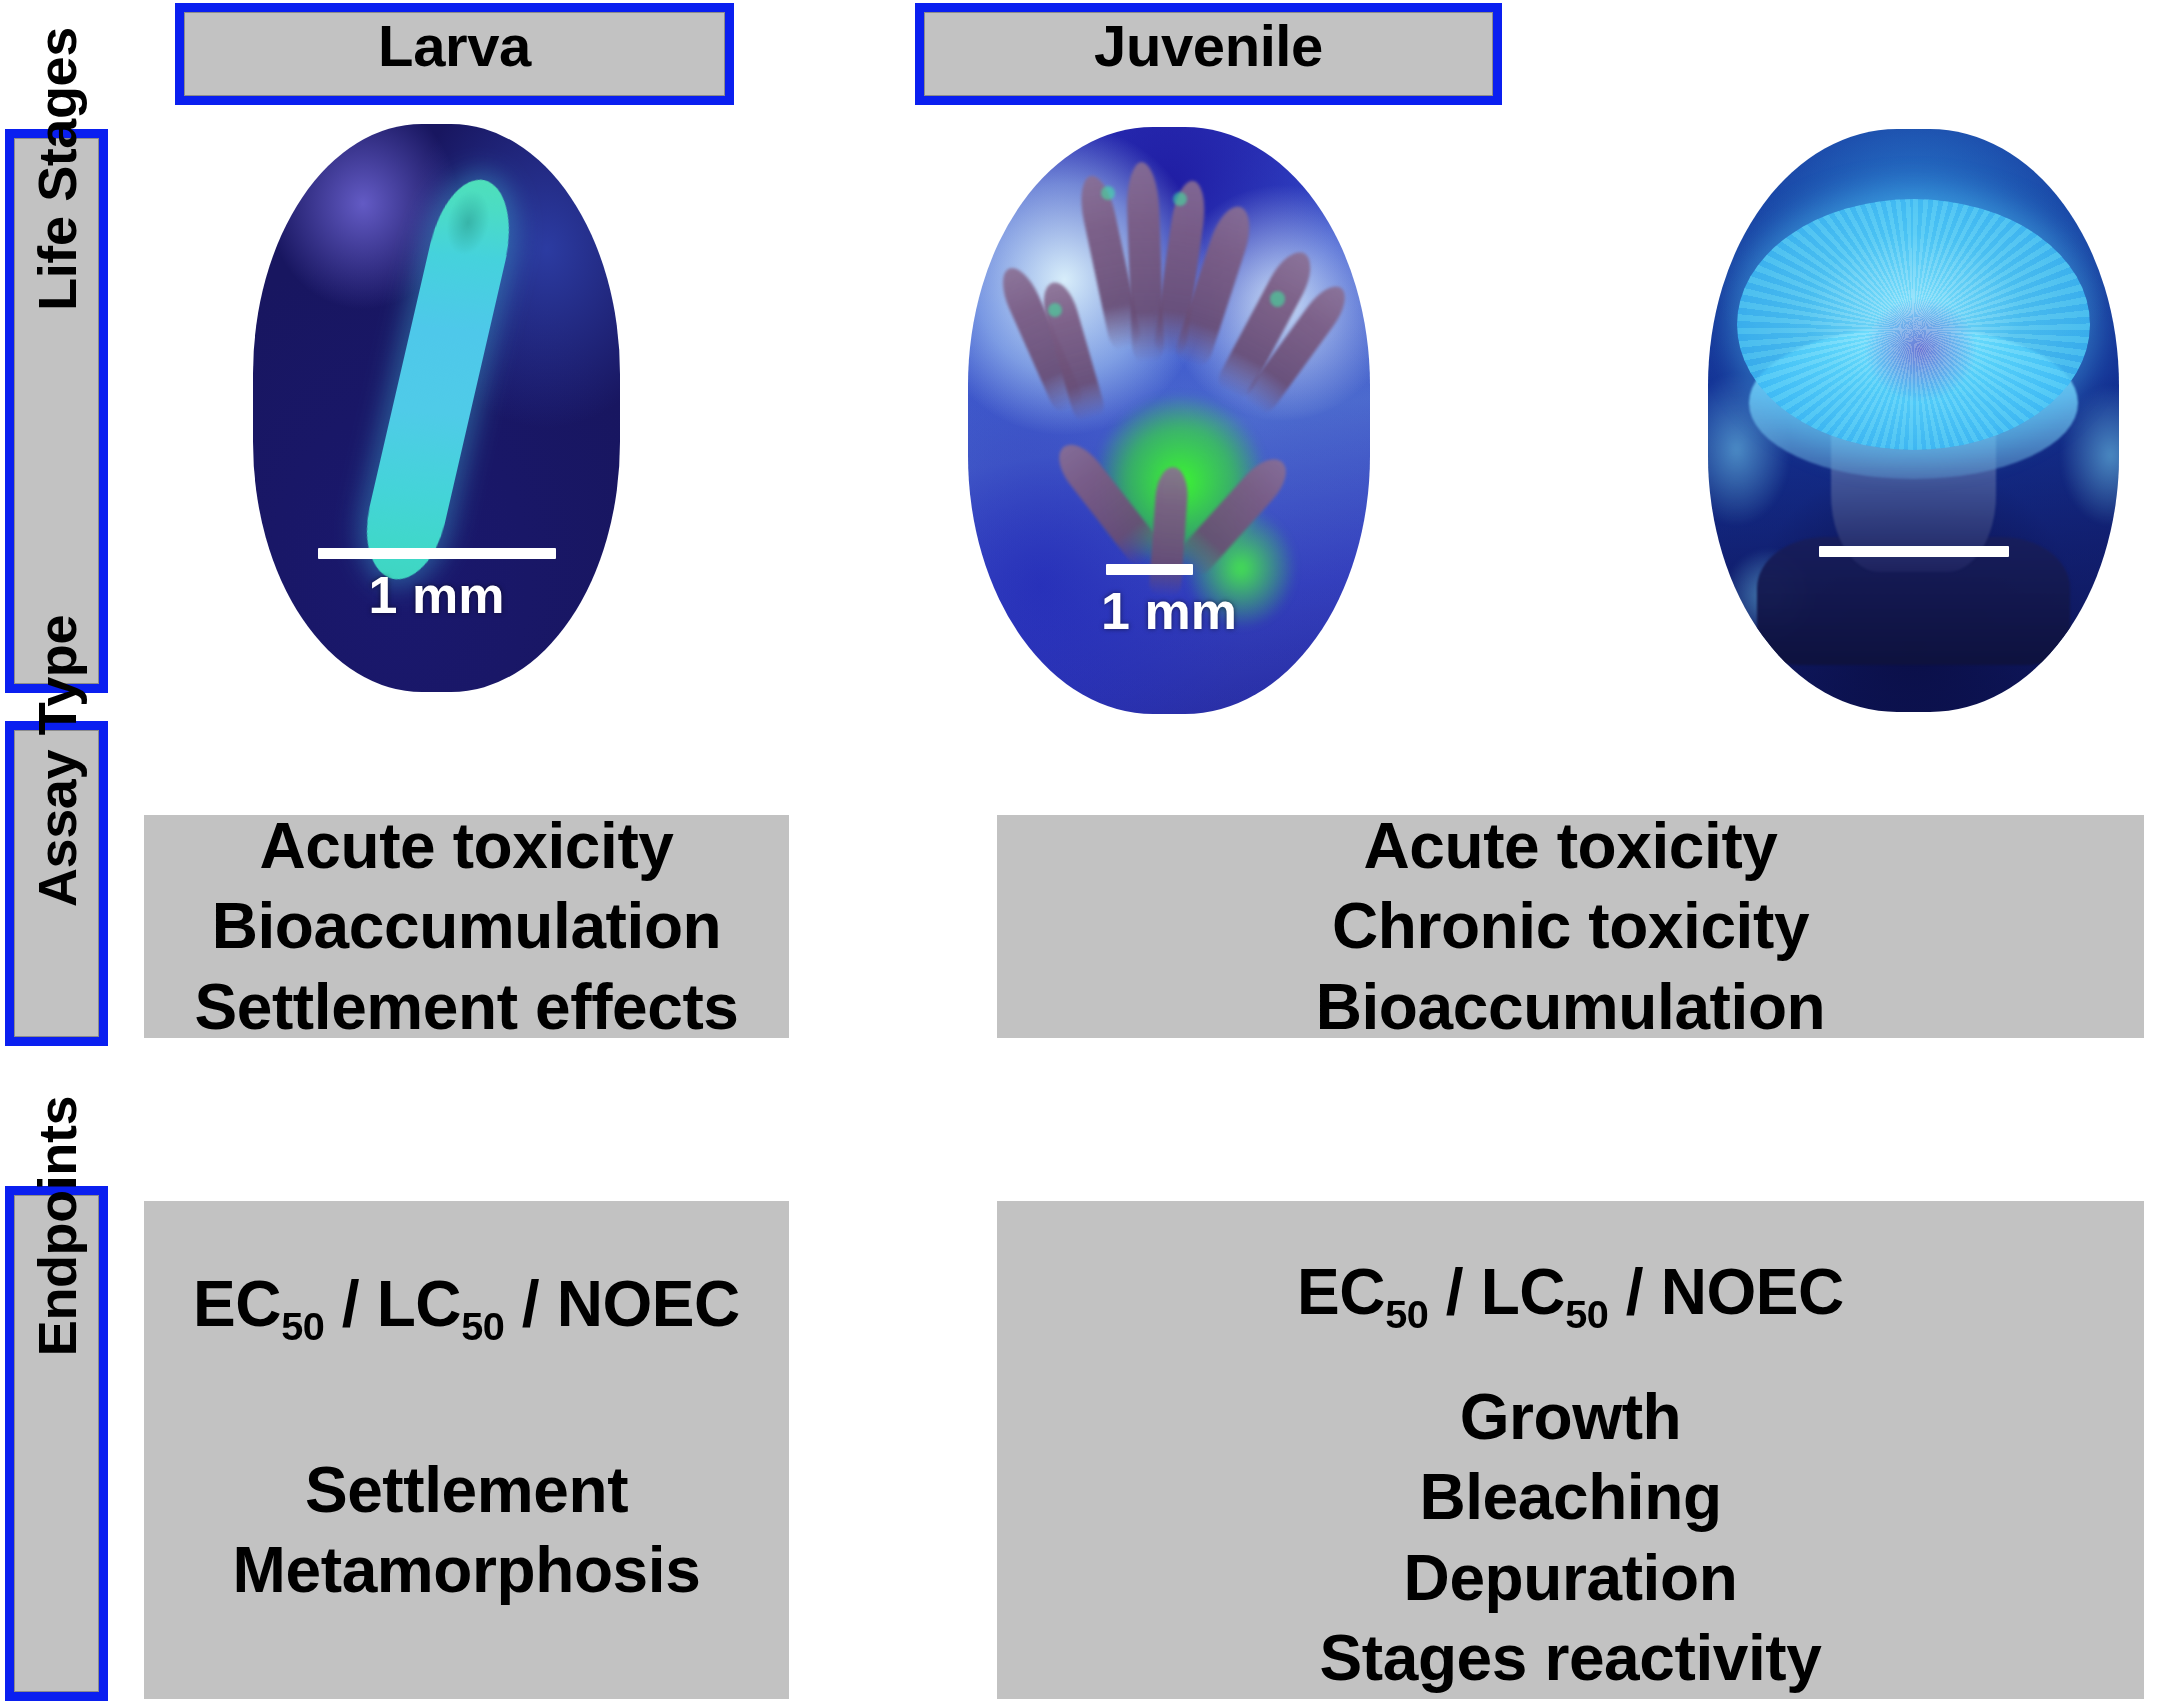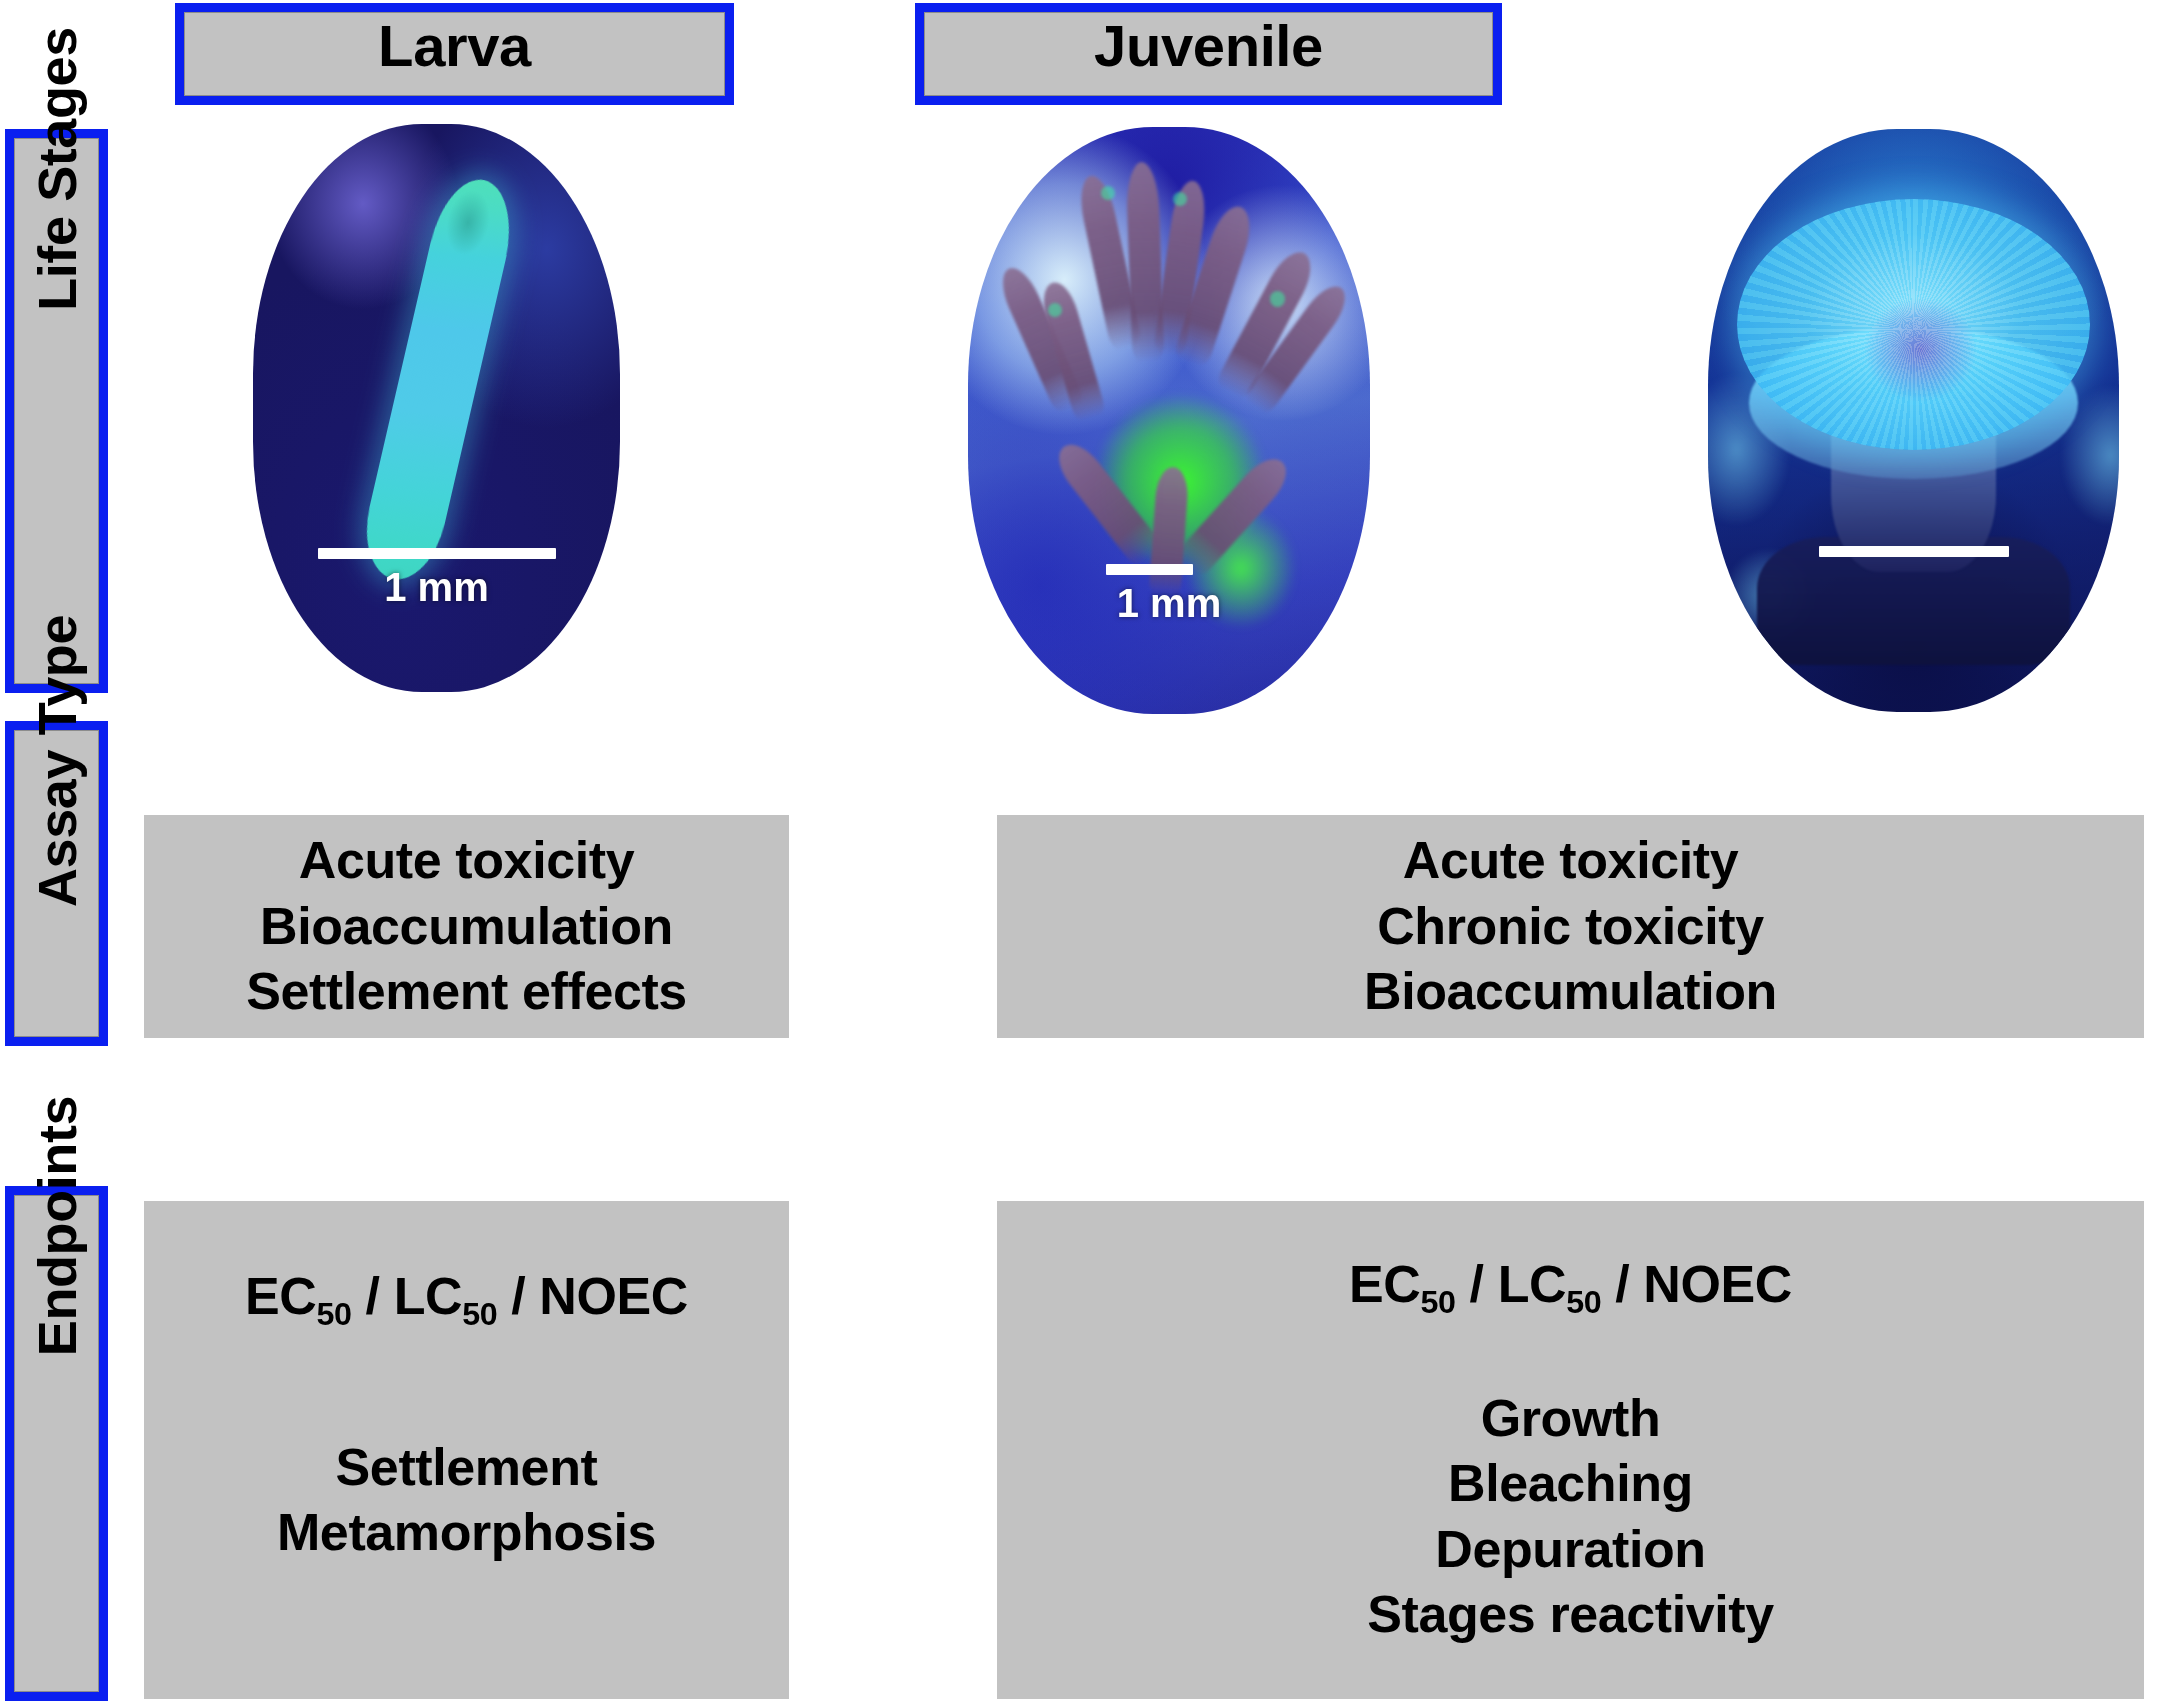--- a/index.html
+++ b/index.html
@@ -52,21 +52,21 @@
     position: absolute;
     background: #c2c2c2;
     box-sizing: border-box;
     color: #000000;
     font-weight: bold;
     text-align: center;
     display: flex;
     flex-direction: column;
     justify-content: center;
     line-height: 1.26;
-    font-size: 52px;
+    font-size: 64px;
     letter-spacing: -0.4px;
   }
   .gray-panel .line { display: block; white-space: nowrap; }
   .gray-panel .spacer { display: block; height: 54px; }
   .sub { font-size: 0.62em; vertical-align: sub; line-height: 0; }
 
   
   .photo {
     position: absolute;
     overflow: hidden;
@@ -80,21 +80,21 @@
     font-weight: bold;
     z-index: 9;
   }
   .scalebar {
     height: 11.4px;
     background: #ffffff;
     margin: 0 auto 5.2px auto;
     border-radius: 0.9px;
   }
   .scalebar-label {
-    font-size: 40px;
+    font-size: 52px;
     letter-spacing: 0px;
     text-shadow: 0 0 5.2px rgba(0,0,0,.55);
     display: block;
   }
 
   
   #photo-larva {
     background:
       radial-gradient(ellipse 42% 30% at 30% 14%, rgba(120,110,225,.78) 0%, rgba(80,60,190,0) 62%),
       radial-gradient(ellipse 55% 45% at 80% 22%, rgba(60,90,215,.55) 0%, rgba(40,50,160,0) 70%),

